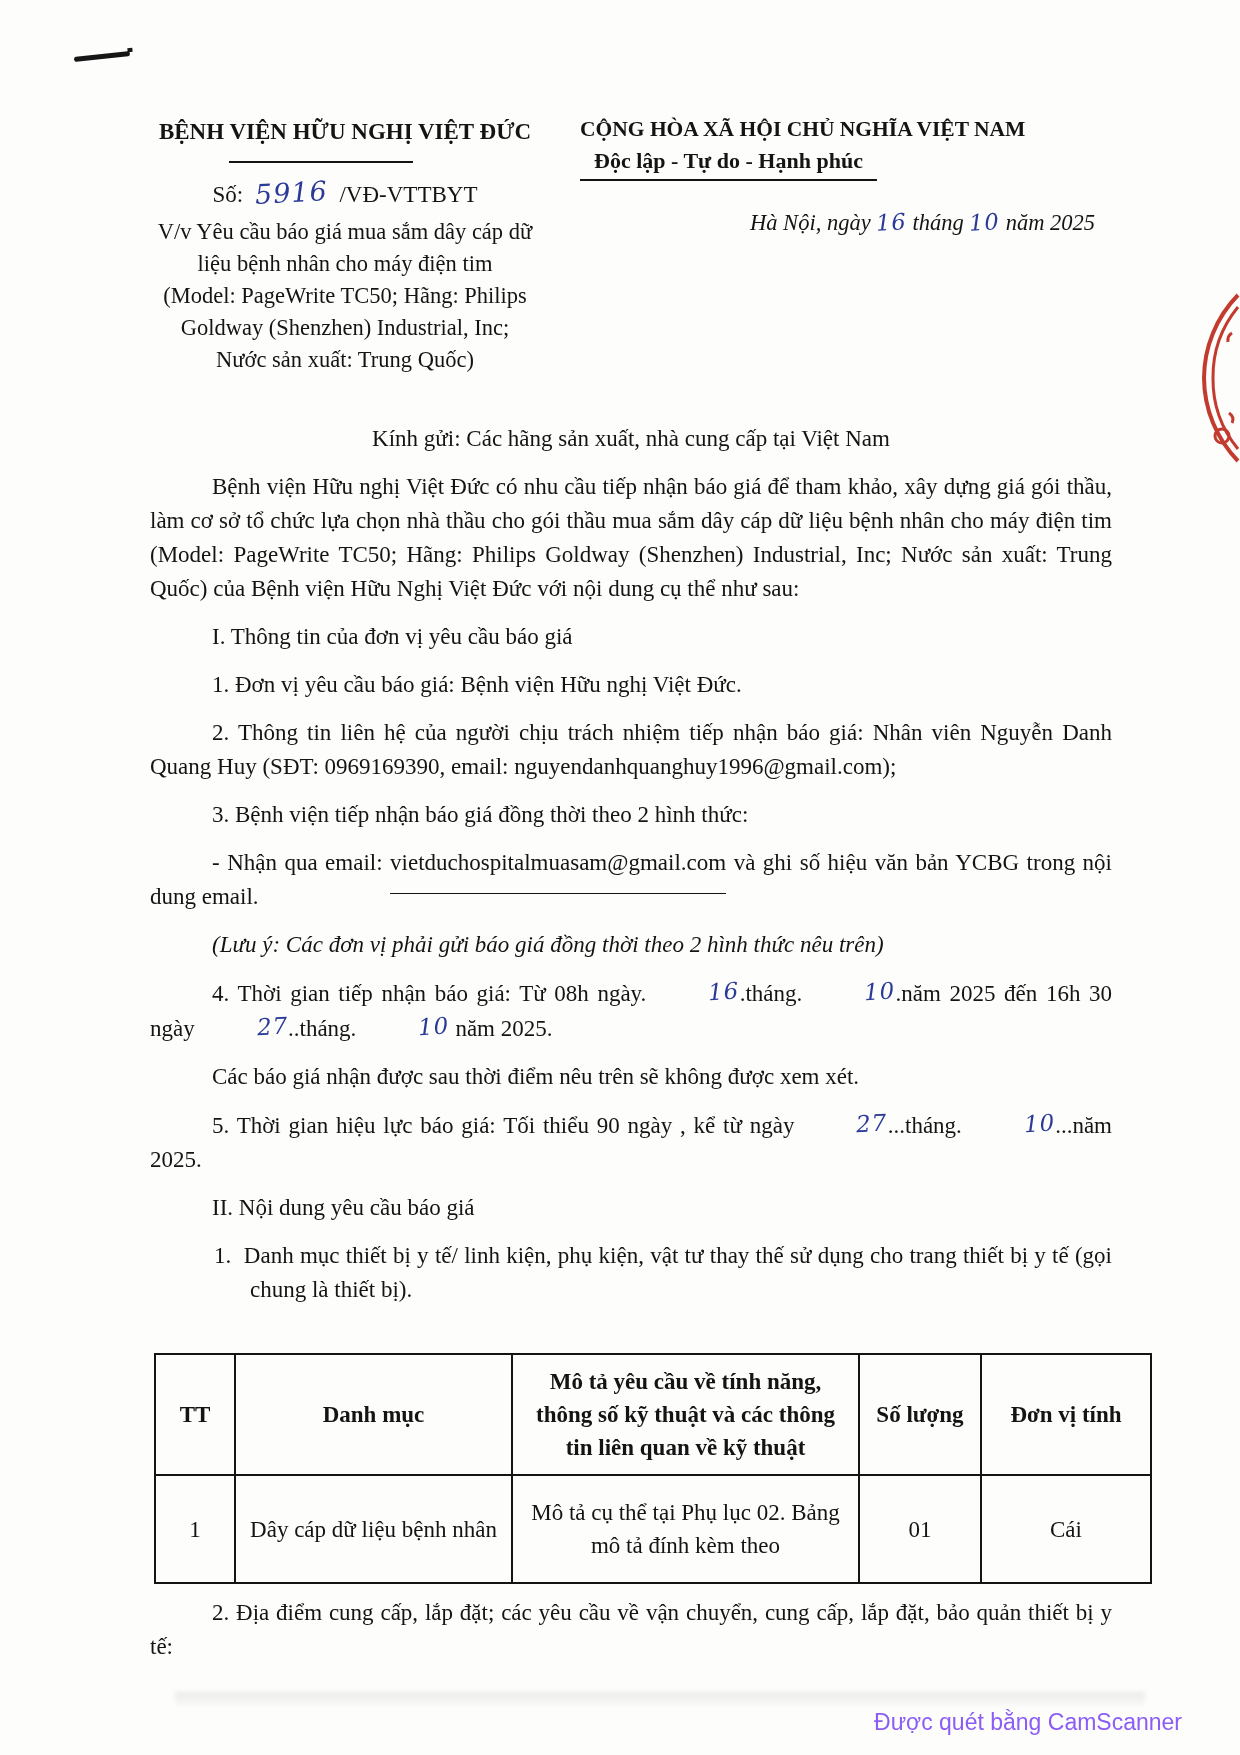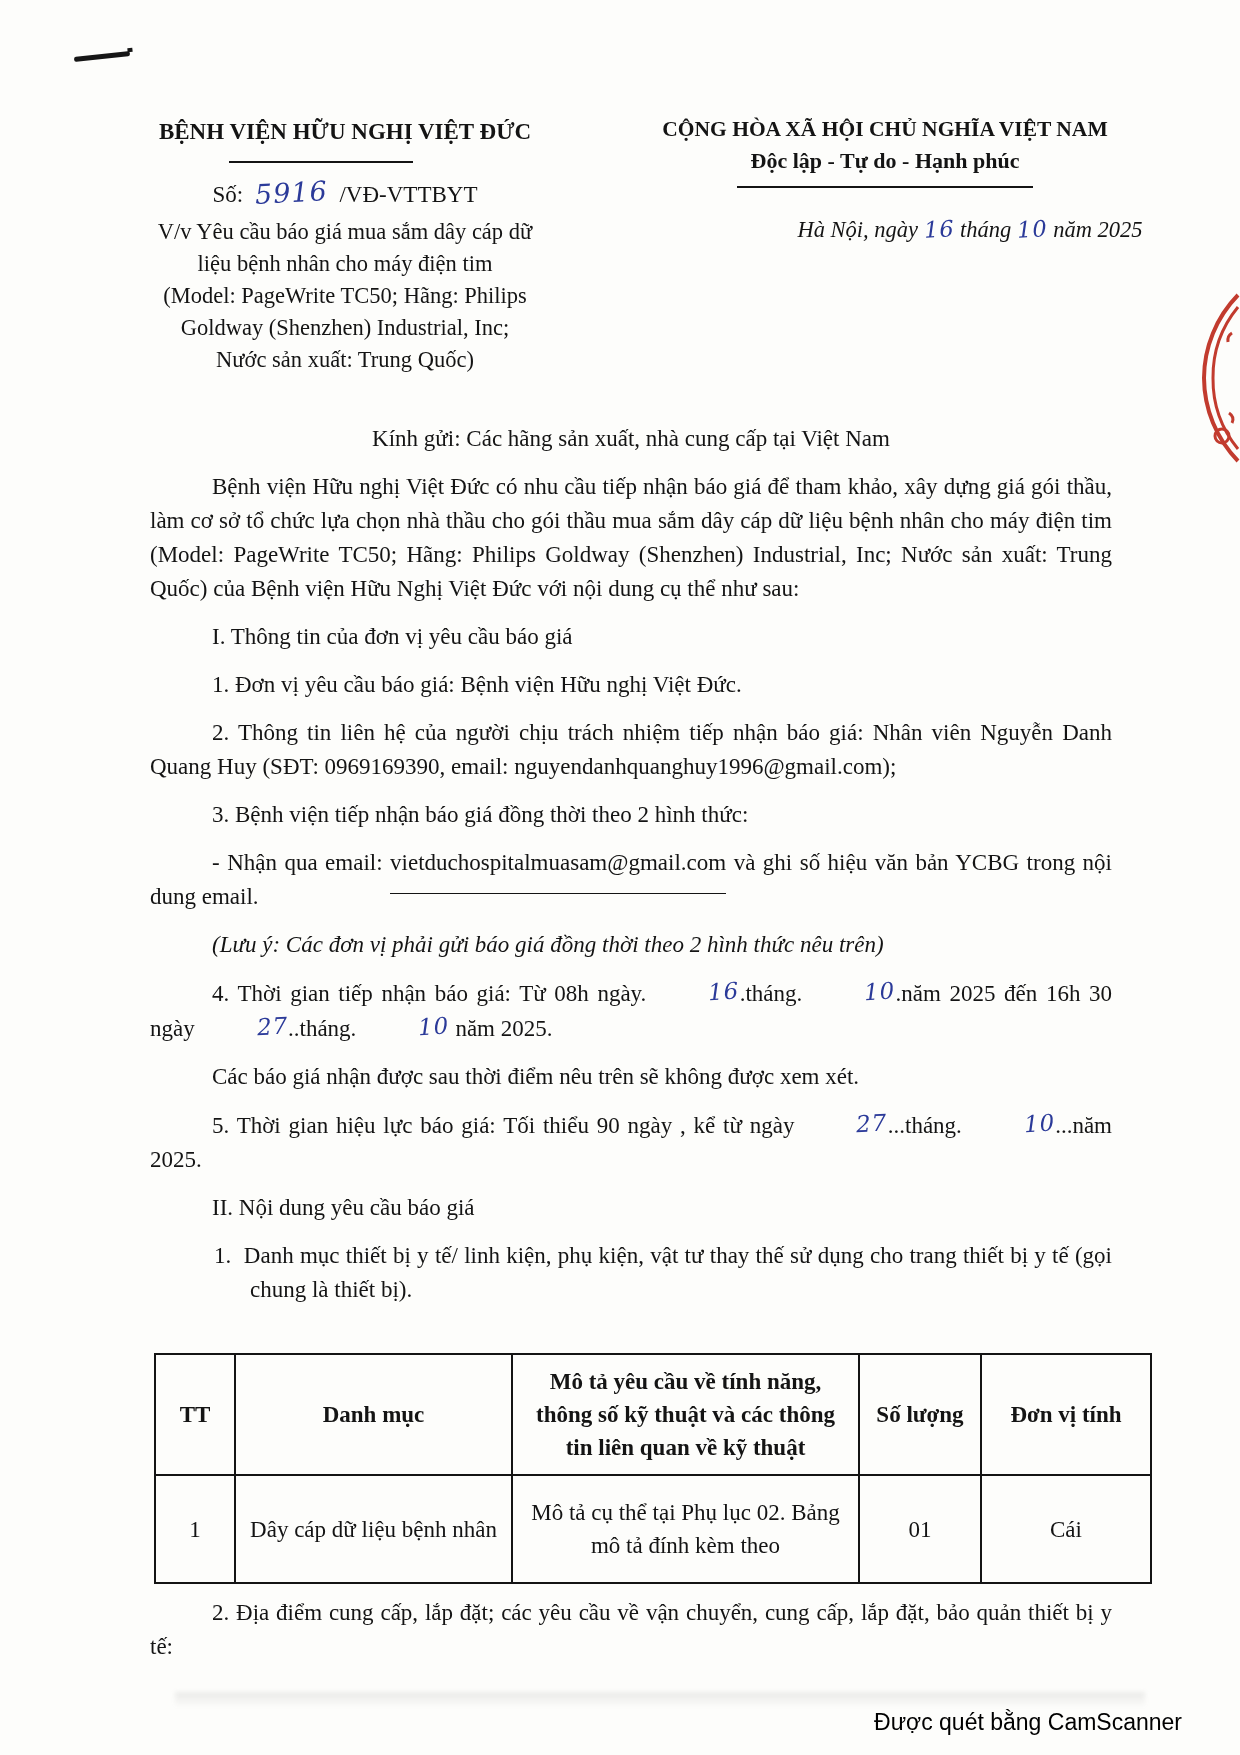--- a/index.html
+++ b/index.html
@@ -17,35 +17,35 @@
   }
   .pen-stroke{
     position:absolute;top:54px;left:74px;width:56px;height:5px;
     background:#161616;border-radius:2px;transform:rotate(-6deg);
   }
   .pen-stroke:after{
     content:"";position:absolute;right:-3px;top:-3px;width:5px;height:4px;background:#161616;
   }
   .header{display:flex;padding:116px 50px 0 140px;}
   .header-left{width:410px;text-align:center;flex:none;}
-  .header-right{flex:1;text-align:center;padding-left:30px;}
+  .header-right{flex:1;padding-left:30px;}
   .ministry{font-weight:bold;font-size:22px;line-height:28px;}
   .hospital{font-weight:bold;font-size:23px;line-height:32px;white-space:nowrap;}
   .u-part{border-bottom:2px solid #141414;padding-bottom:17px;}
   .so-line{margin-top:28px;font-size:23px;line-height:34px;}
   .hand{
     font-family:"DejaVu Serif",serif;font-style:italic;color:var(--hand-blue);
     display:inline-block;transform:rotate(-3deg);letter-spacing:1px;
   }
   .hand-lg{font-size:27px;padding:0 6px;}
   .subject{margin-top:4px;font-size:22.5px;line-height:32px;}
   .country{font-weight:bold;font-size:21.5px;line-height:27px;white-space:nowrap;}
   .motto{
     font-weight:bold;font-size:22px;line-height:30px;display:inline-block;
-    border-bottom:2px solid #141414;padding:0 14px 10px 14px;margin-top:3px;
+    border-bottom:2px solid #141414;padding:0 14px 3px 14px;margin-top:3px;
   }
   .date-line{margin-top:24px;font-style:italic;font-size:22.5px;padding-left:170px;white-space:nowrap;}
   .stamp{position:absolute;top:293px;right:0;width:66px;height:170px;}
   .body{padding:0 128px 0 150px;}
   .salutation{text-align:center;margin-top:46px;}
   .para{text-align:justify;text-indent:62px;margin:10px 0 0 0;}
   .gap{margin-top:14px;}
   .bold{font-weight:normal;}
   .italic{font-style:italic;}
   .email-u{border-bottom:1.5px solid #141414;padding-bottom:18px;}
@@ -66,21 +66,21 @@
   .col-dvt{width:148px;}
   .row-data td{height:86px;}
   .scan-band{
     position:absolute;left:175px;right:95px;top:1692px;height:14px;
     background:linear-gradient(to bottom,rgba(110,110,110,0.13),rgba(110,110,110,0.02));
     filter:blur(2px);
   }
   .scan-footer{
     position:absolute;right:58px;bottom:16px;
     font-family:"Liberation Sans","DejaVu Sans",sans-serif;
-    font-size:23px;color:#000000;
+    font-size:23px;color:#8b5cf6;
   }
 </style>
 </head>
 <body>
 
 <div class="page">
 
   <div class="pen-stroke"></div>
 
   <div class="header">

